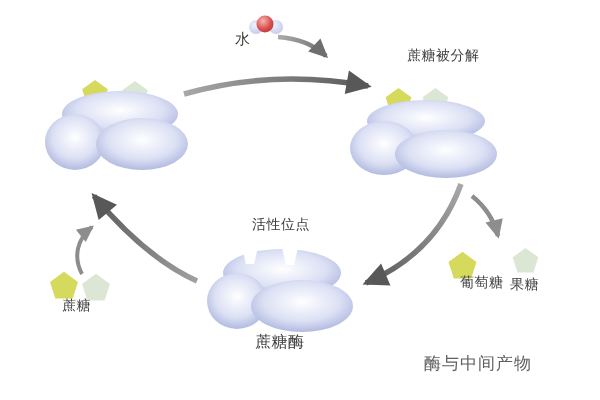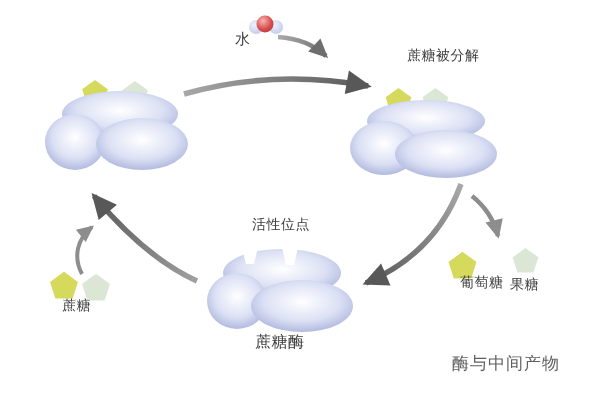--- a/index.html
+++ b/index.html
@@ -22,21 +22,21 @@
   }
   .label-water    { left: 235px; top: 31px;  font-size: 15px; }
   .label-broken   { left: 407px; top: 48px; }
   .label-active   { left: 252px; top: 218px; font-family: Liberation Serif, serif; }
   .label-sucrase  { left: 255px; top: 334px; font-size: 16px; }
   .label-sucrose  { left: 62px;  top: 298px; text-align: right; }
   .label-glucose  { left: 460px; top: 275px; }
   .label-fructose { left: 510px; top: 277px; }
   .caption {
     position: absolute;
-    left: 452px; top: 354px;
+    left: 424px; top: 354px;
     color: #5f5f5f;
     font-size: 17px;
     letter-spacing: 1px;
     white-space: nowrap;
     line-height: 1.2;
   }
 </style>
 </head>
 <body>
 

